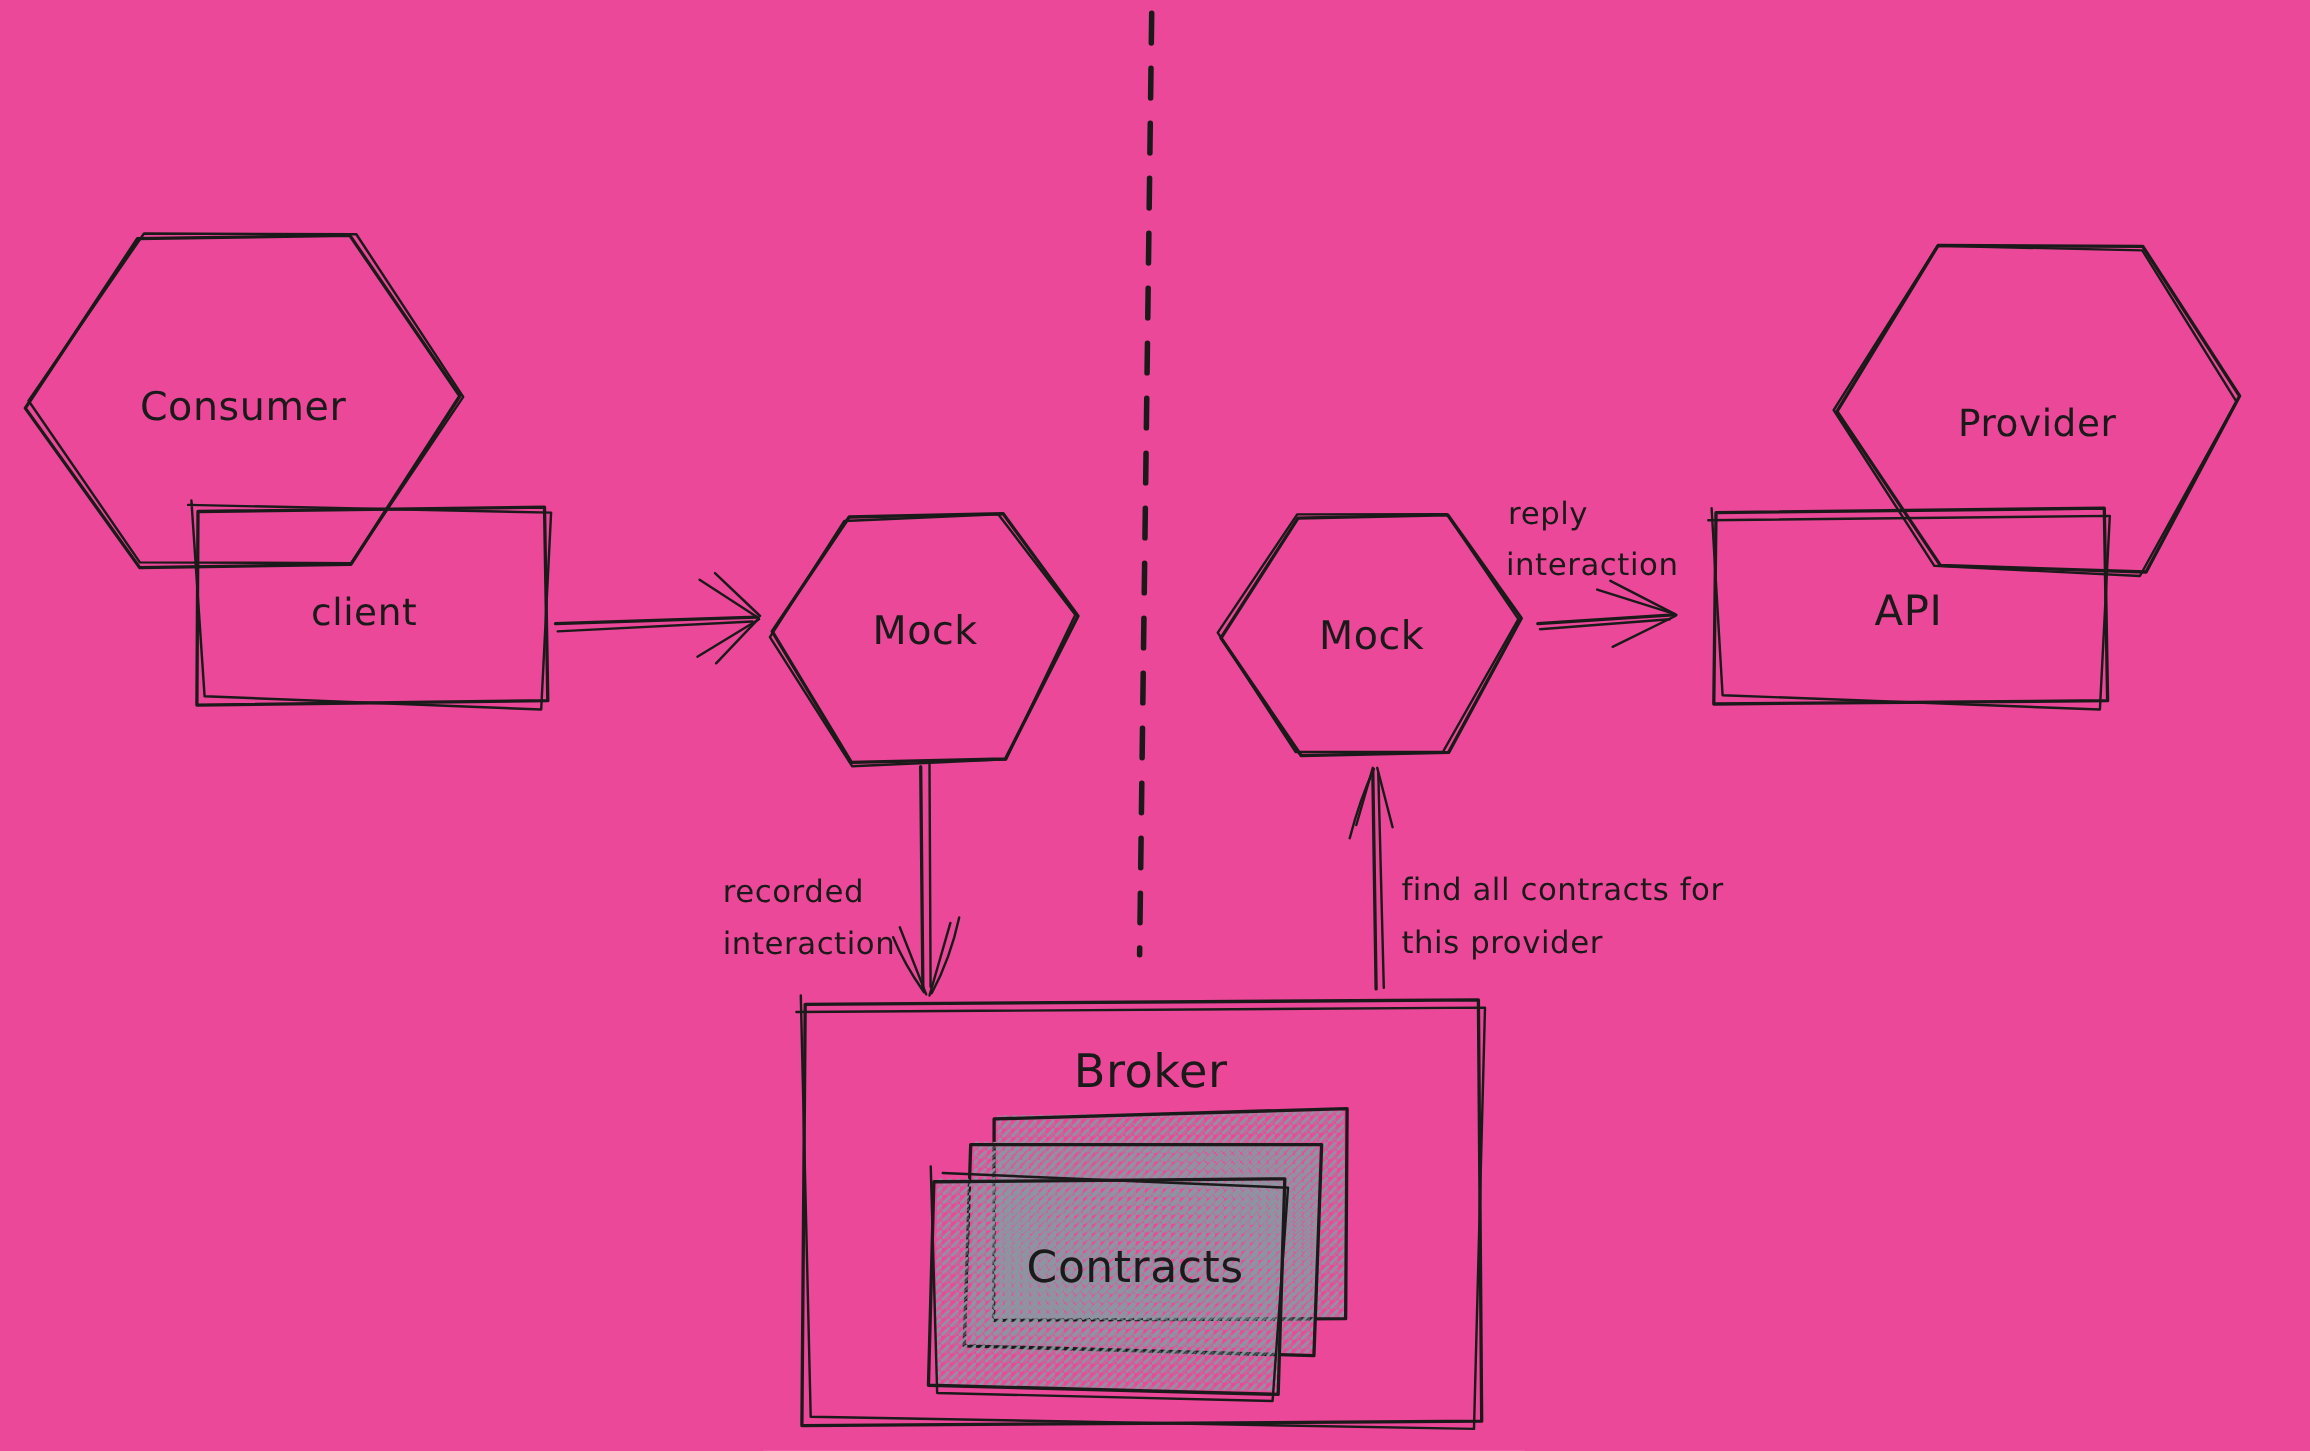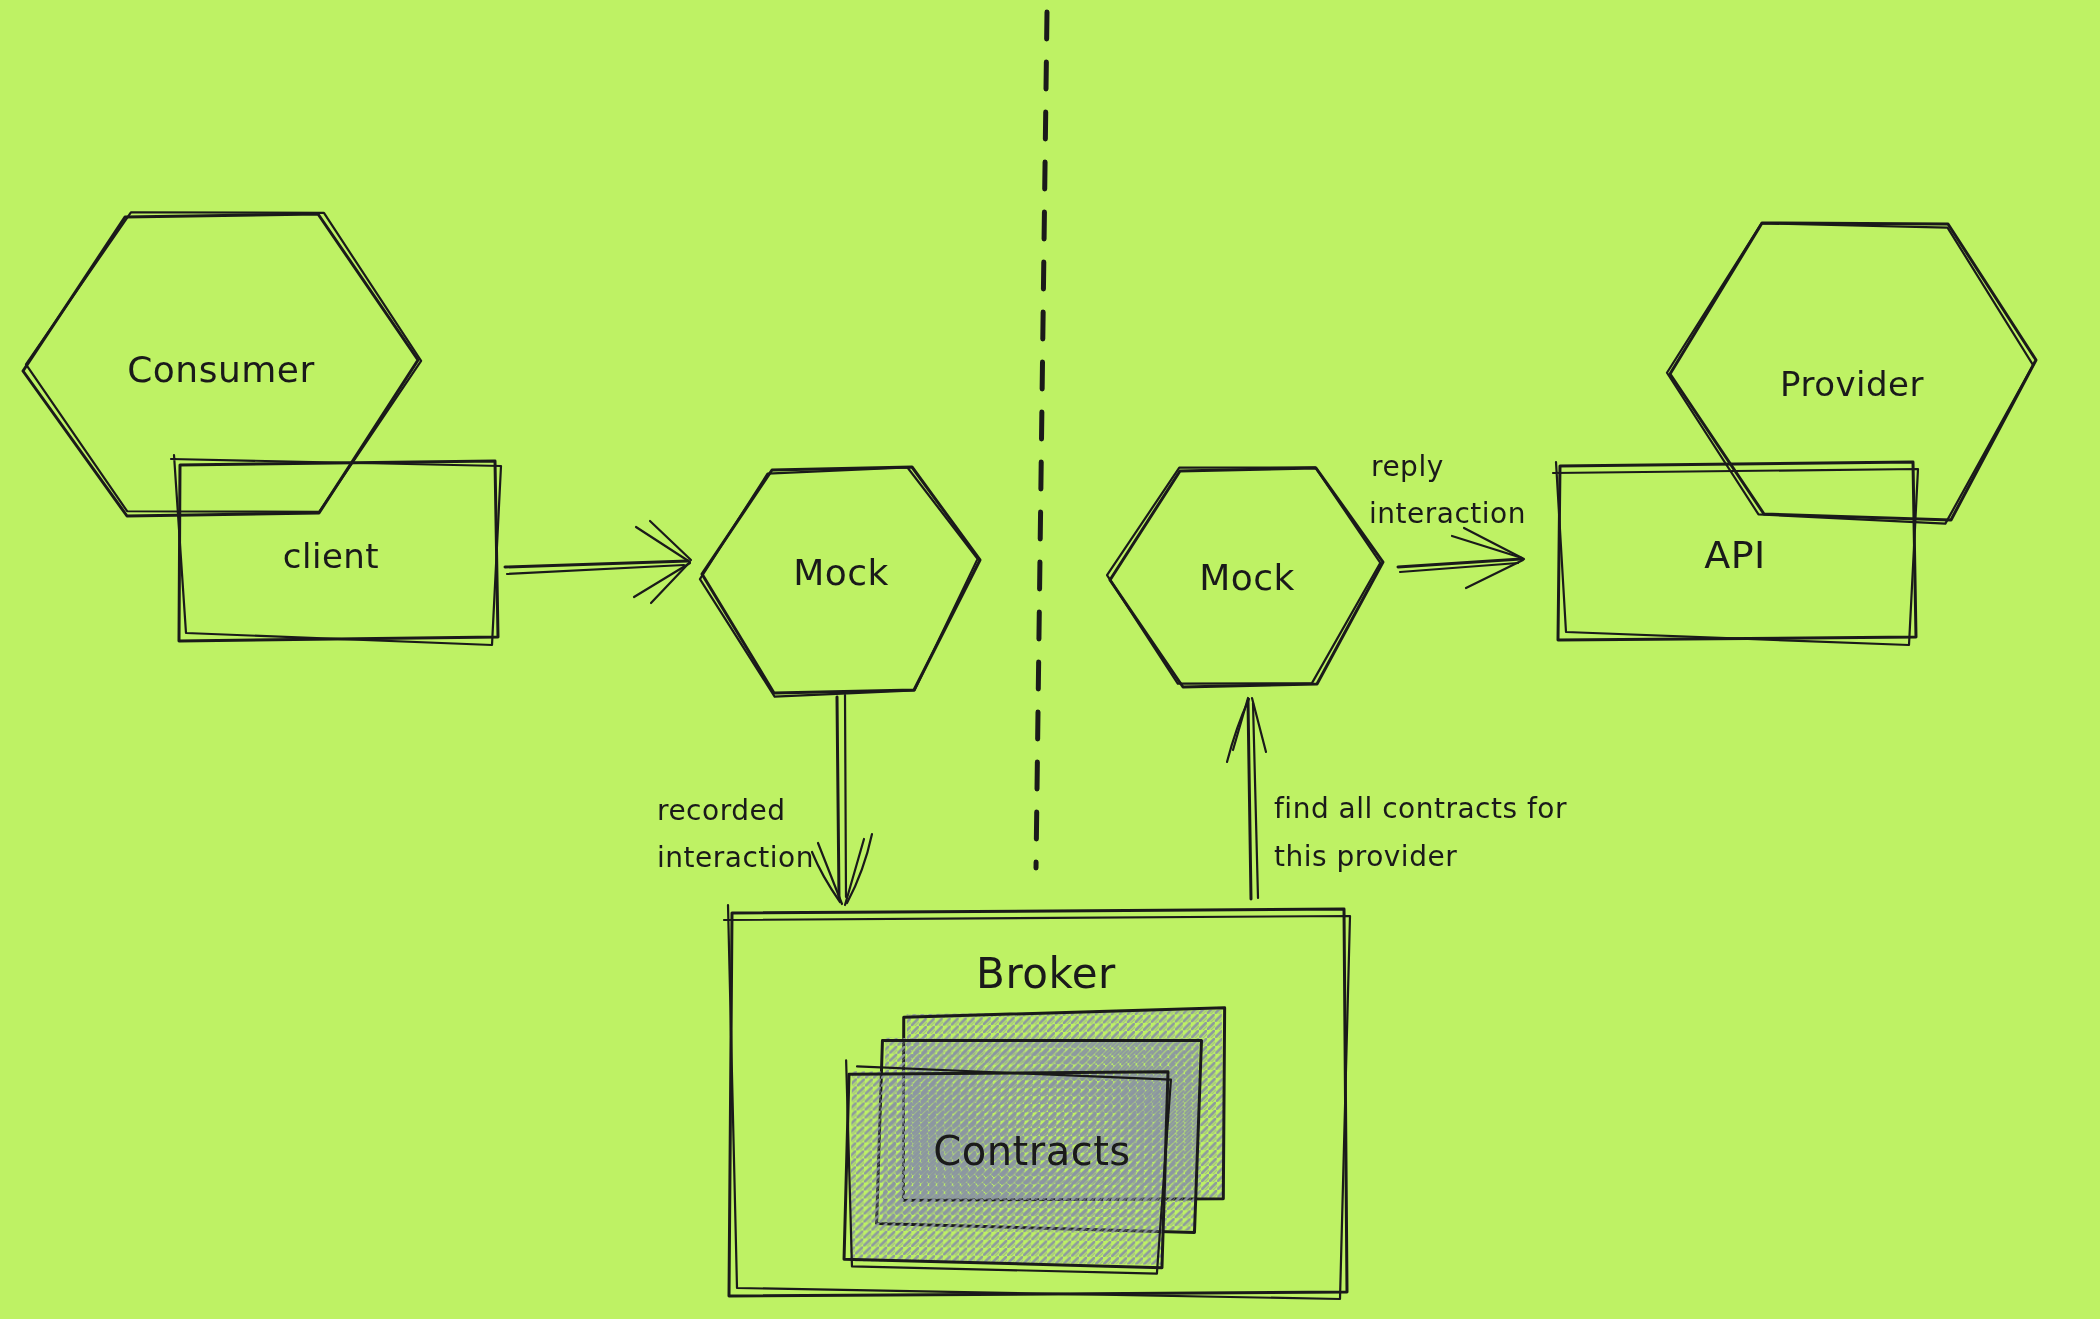--- a/index.html
+++ b/index.html
@@ -1,19 +1,19 @@
 <!DOCTYPE html>
 <html><head>
 <meta charset="utf-8">
 <style>
   html,body{margin:0;padding:0;background:#ffffff;}
   .canvas-wrap{
     position:relative;
     width:2100px;height:1319px;
-    background:#bef264;
+    background:#ec4899;
     overflow:hidden;
   }
   svg{position:absolute;left:0;top:0;}
   .ink{stroke:#1a1a1a;fill:none;stroke-linecap:round;stroke-linejoin:round;}
   .w3{stroke-width:3;}
   .w2{stroke-width:2.2;}
   .hand{
     font-family:"DejaVu Sans", sans-serif;
     fill:#1a1a1a;
     letter-spacing:0.5px;

